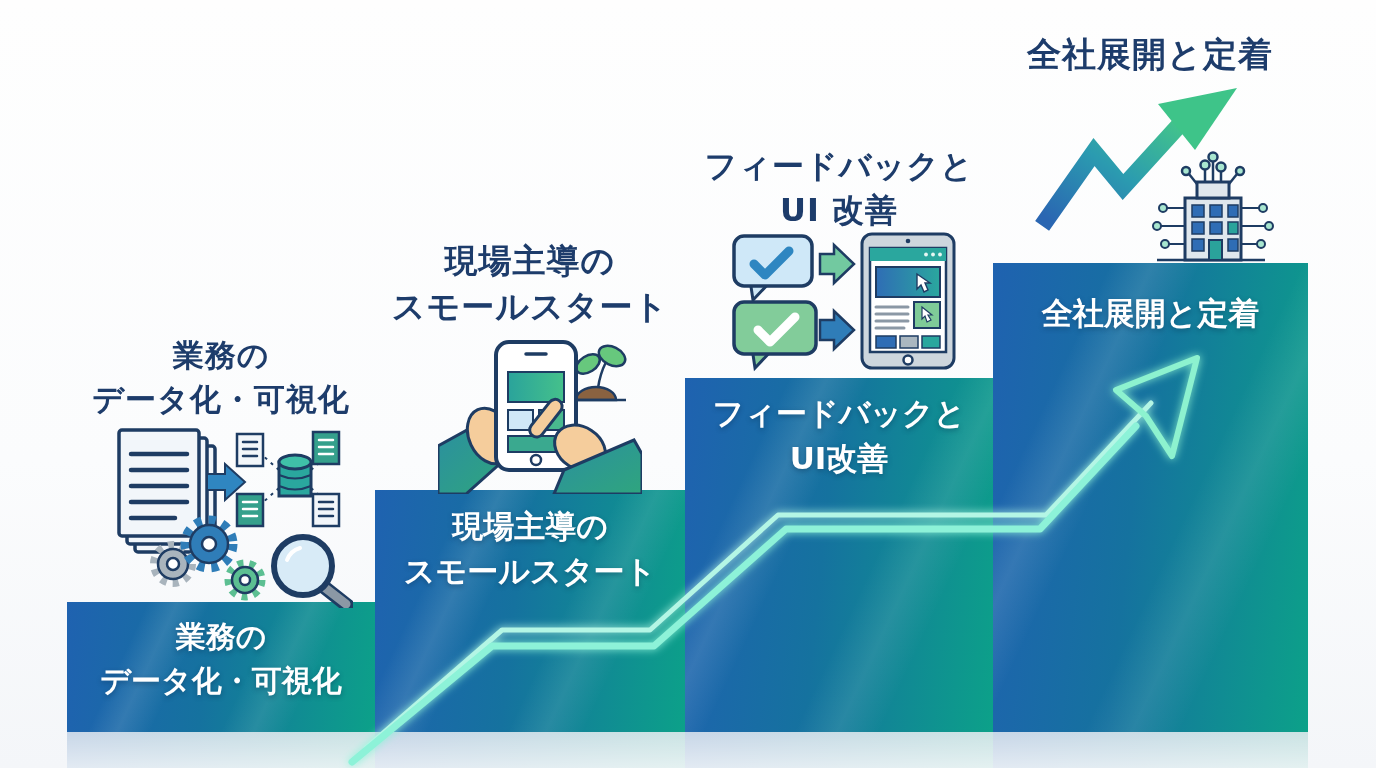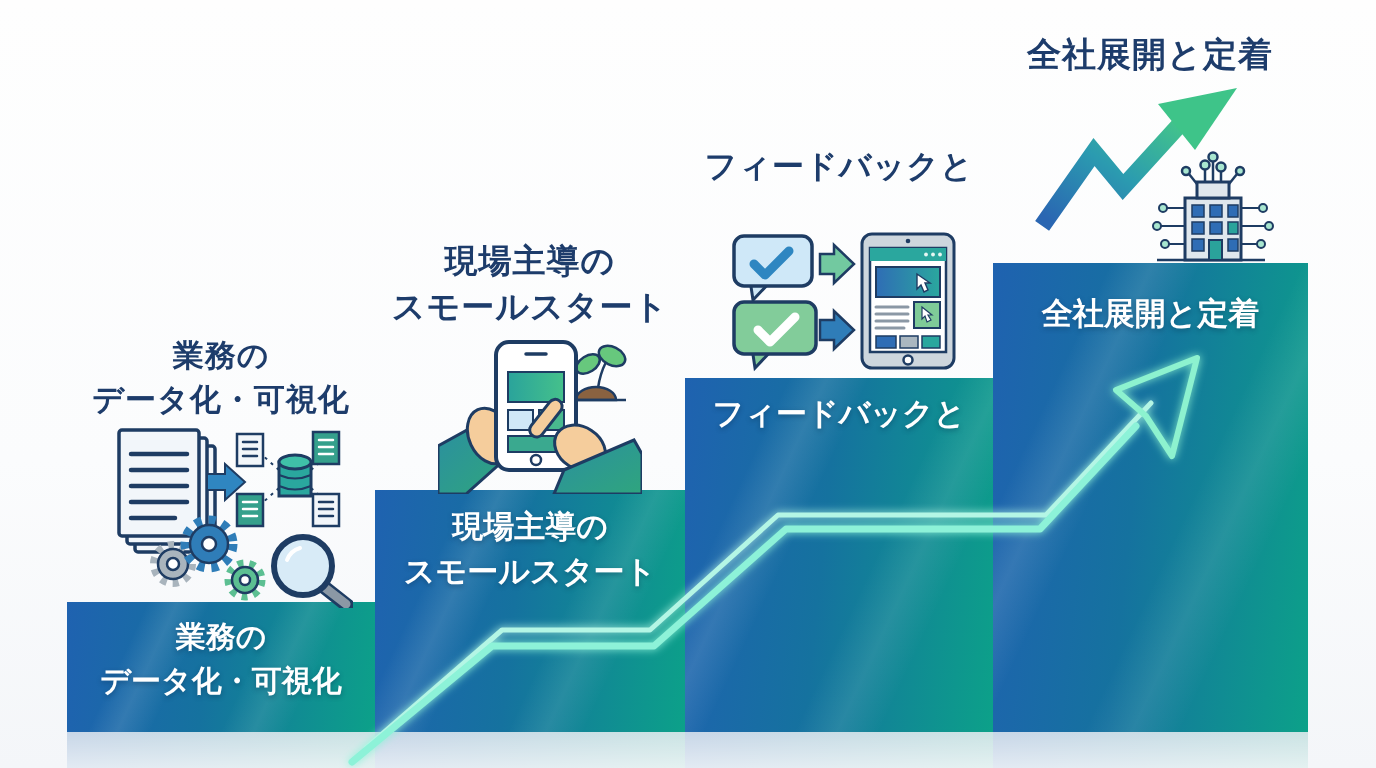--- a/index.html
+++ b/index.html
@@ -58,20 +58,21 @@
   </div>
   <div class="block b2">
     <div class="blabel l2">
       <span>現場主導の</span>
       <span>スモールスタート</span>
     </div>
   </div>
   <div class="block b3">
     <div class="blabel l3">
       <span>フィードバックと</span>
+      <span>UI改善</span>
     </div>
   </div>
   <div class="block b4">
     <div class="blabel l4">
       <span>全社展開と定着</span>
     </div>
   </div>
 
   <div class="reflection">
     <div class="r1 rseg"></div>
@@ -100,20 +101,21 @@
   <div class="hdr h1">
     <span>業務の</span>
     <span>データ化・可視化</span>
   </div>
   <div class="hdr h2">
     <span>現場主導の</span>
     <span>スモールスタート</span>
   </div>
   <div class="hdr h3">
     <span>フィードバックと</span>
+    <span>UI 改善</span>
   </div>
   <div class="hdr h4">
     <span>全社展開と定着</span>
   </div>
 
   <svg id="art1" class="art" width="258" height="190" viewBox="0 0 258 190">
     <g stroke="#1e3c63" stroke-width="3.5" fill="#f2f6fa">
       <rect x="40" y="28" width="80" height="106" rx="3"></rect>
       <rect x="32" y="20" width="80" height="106" rx="3"></rect>
       <rect x="24" y="12" width="80" height="106" rx="3"></rect>

